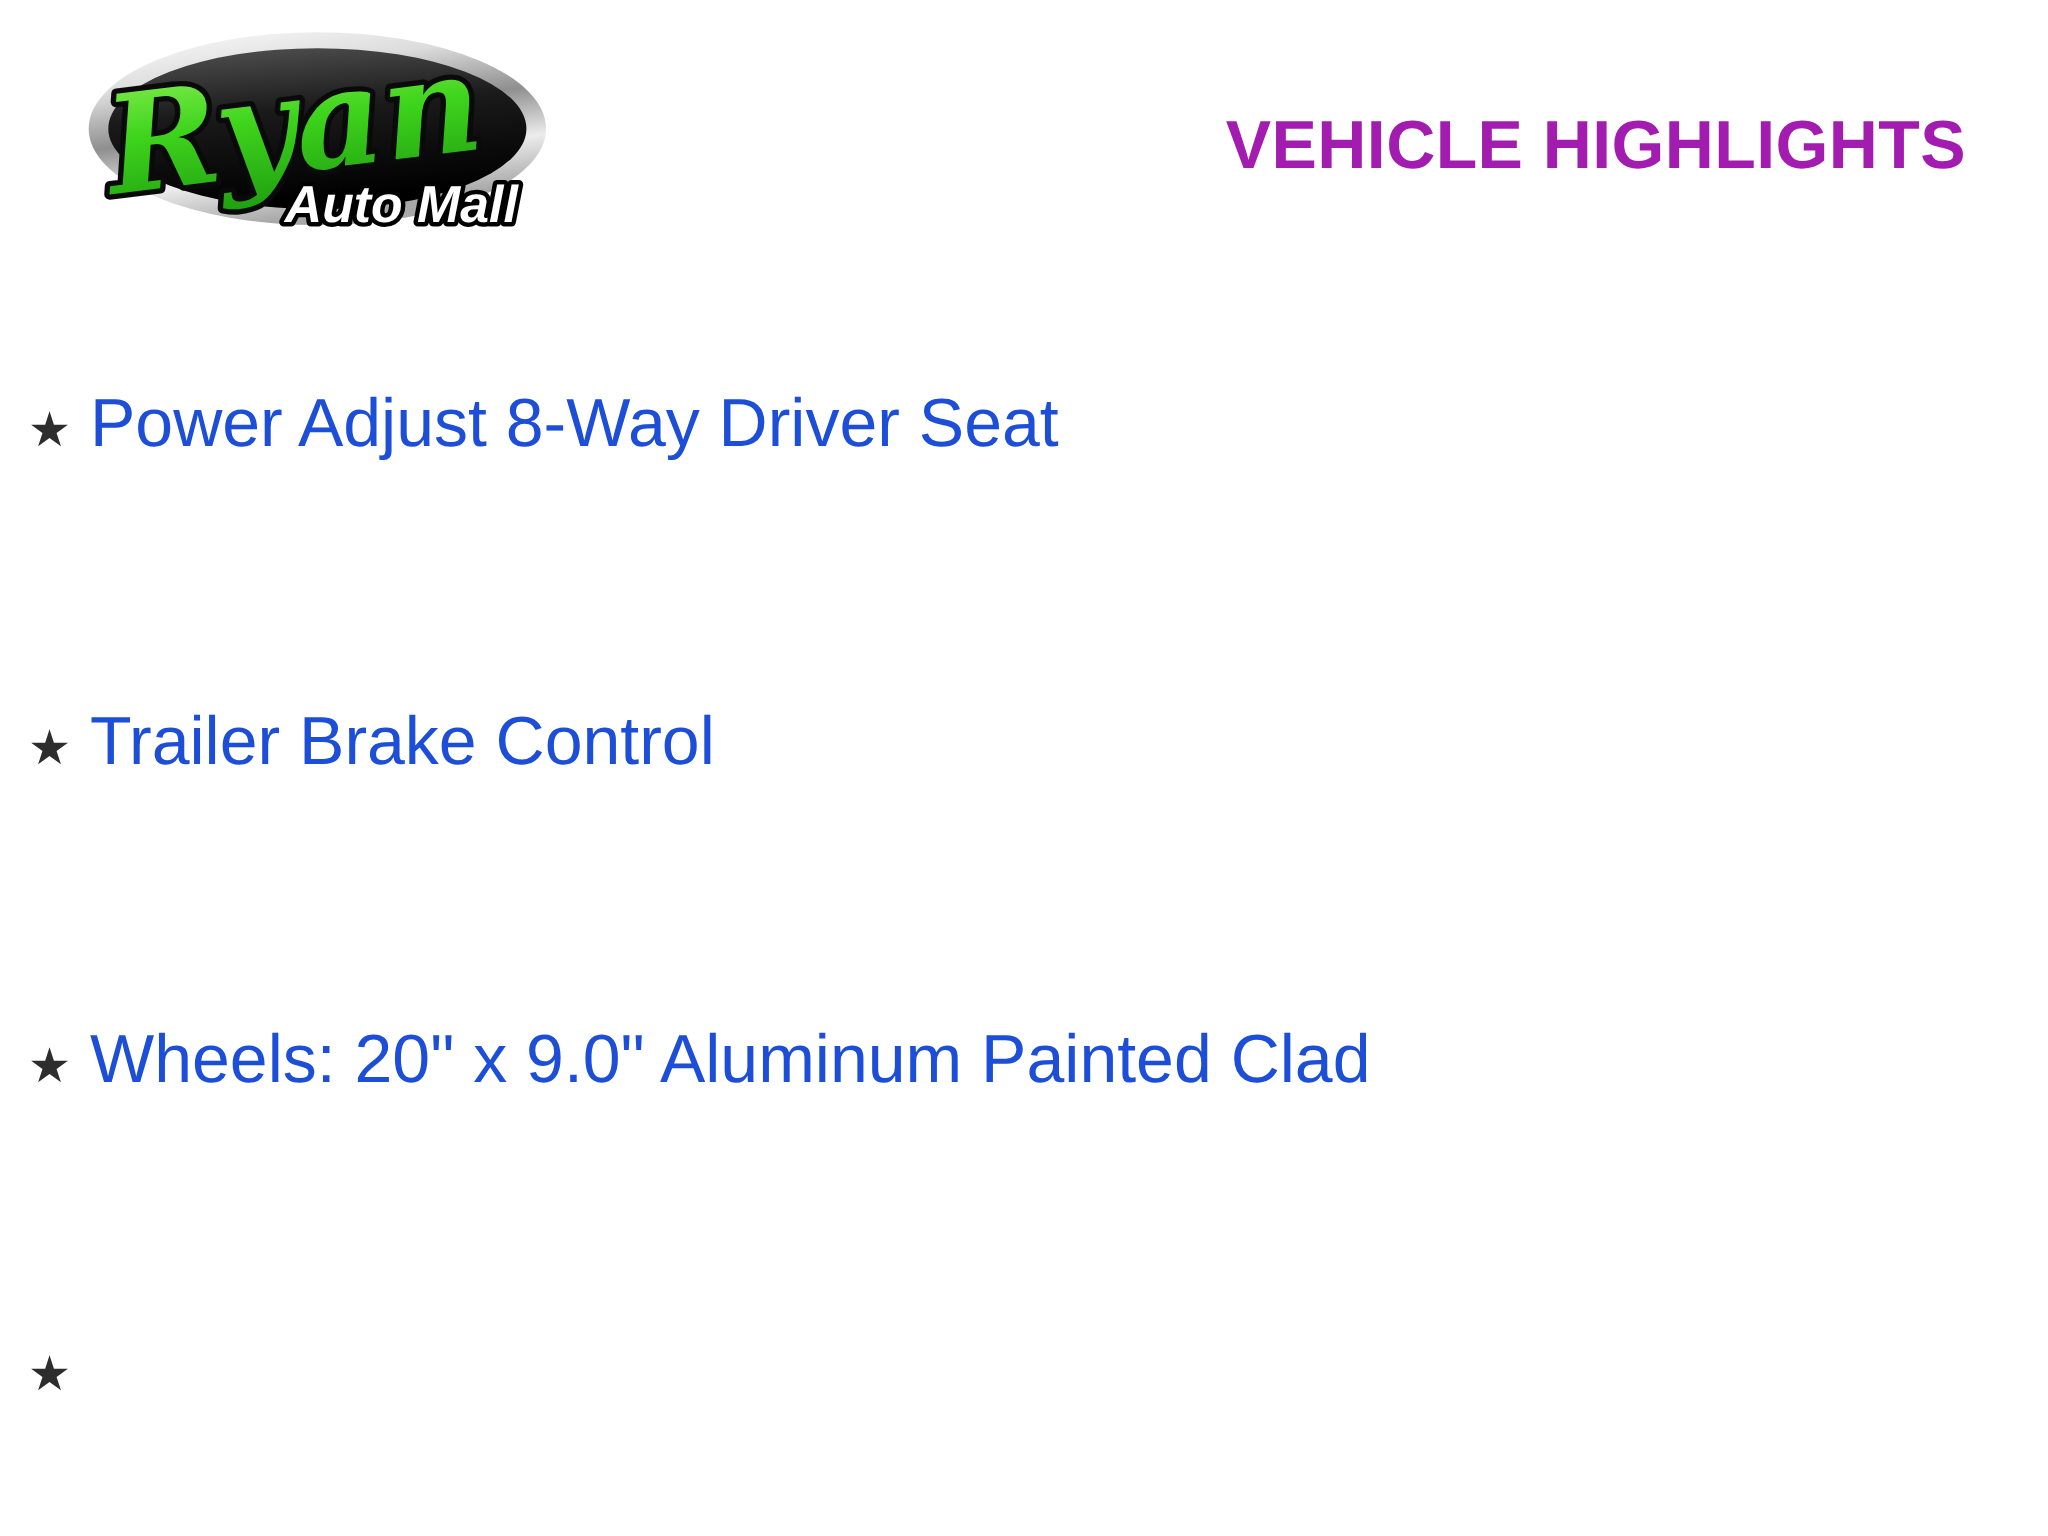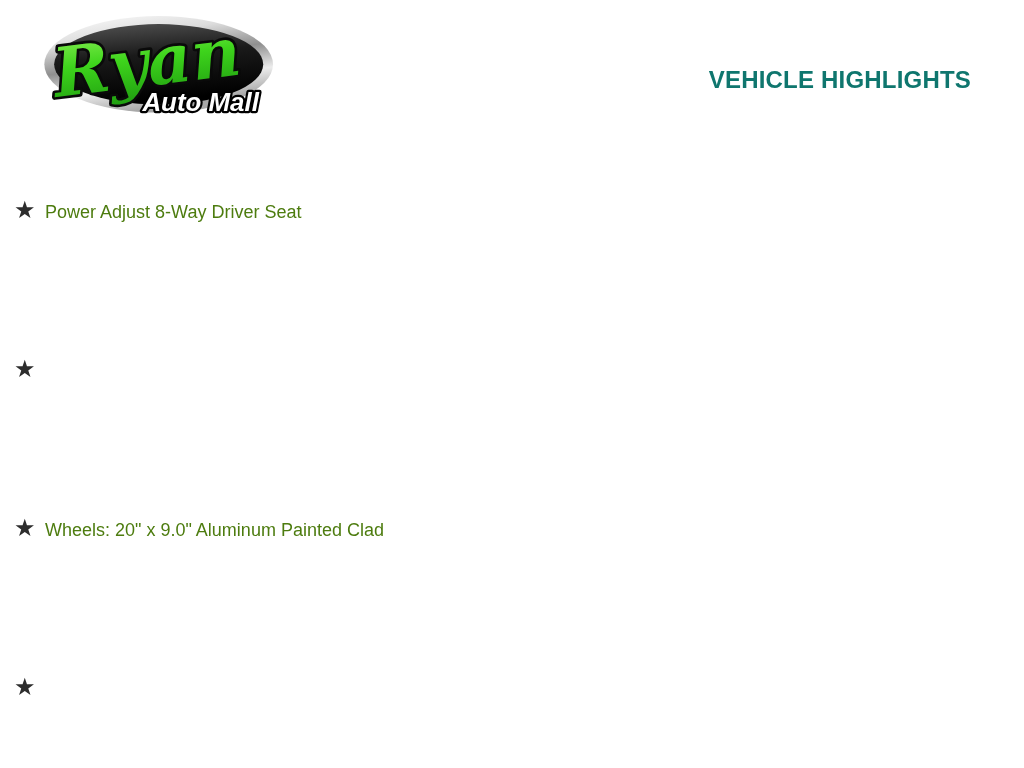--- a/index.html
+++ b/index.html
@@ -20,24 +20,24 @@
     left: 22px;
     top: 8px;
     width: 268px;
     height: 118px;
   }
   .logo svg { width: 100%; height: 100%; display: block; }
   .page-title {
     position: absolute;
     top: 50px;
     right: 37px;
-    margin: 16px;
-    font-size: 24px;
+    margin: 4px;
+    font-size: 34px;
     font-weight: 700;
-    color: #0f766e;
+    color: #a21caf;
     letter-spacing: 0.2px;
     white-space: nowrap;
   }
   .highlights {
     list-style: none;
     margin: 0;
     padding: 0;
   }
   .highlight-item {
     position: absolute;
@@ -51,22 +51,22 @@
   .highlight-item.i2 { top: 514px; }
   .highlight-item.i3 { top: 673px; }
   .star {
     font-size: 24px;
     color: #2d2d2d;
     width: 21px;
     margin-right: 10px;
     display: inline-block;
   }
   .highlight-label {
-    font-size: 18px;
-    color: #4d7c0f;
+    font-size: 34px;
+    color: #1d4ed8;
     line-height: 32px;
   }
 </style>
 </head>
 <body>
 
 <div class="page">
 
   <div class="logo">
     <svg viewBox="0 0 300 130">
@@ -98,20 +98,21 @@
 
   <h1 class="page-title">VEHICLE HIGHLIGHTS</h1>
 
   <ul class="highlights">
     <li class="highlight-item i0">
       <span class="star">★</span>
       <span class="highlight-label">Power Adjust 8-Way Driver Seat</span>
     </li>
     <li class="highlight-item i1">
       <span class="star">★</span>
+      <span class="highlight-label">Trailer Brake Control</span>
     </li>
     <li class="highlight-item i2">
       <span class="star">★</span>
       <span class="highlight-label">Wheels: 20" x 9.0" Aluminum Painted Clad</span>
     </li>
     <li class="highlight-item i3">
       <span class="star">★</span>
     </li>
   </ul>
 

